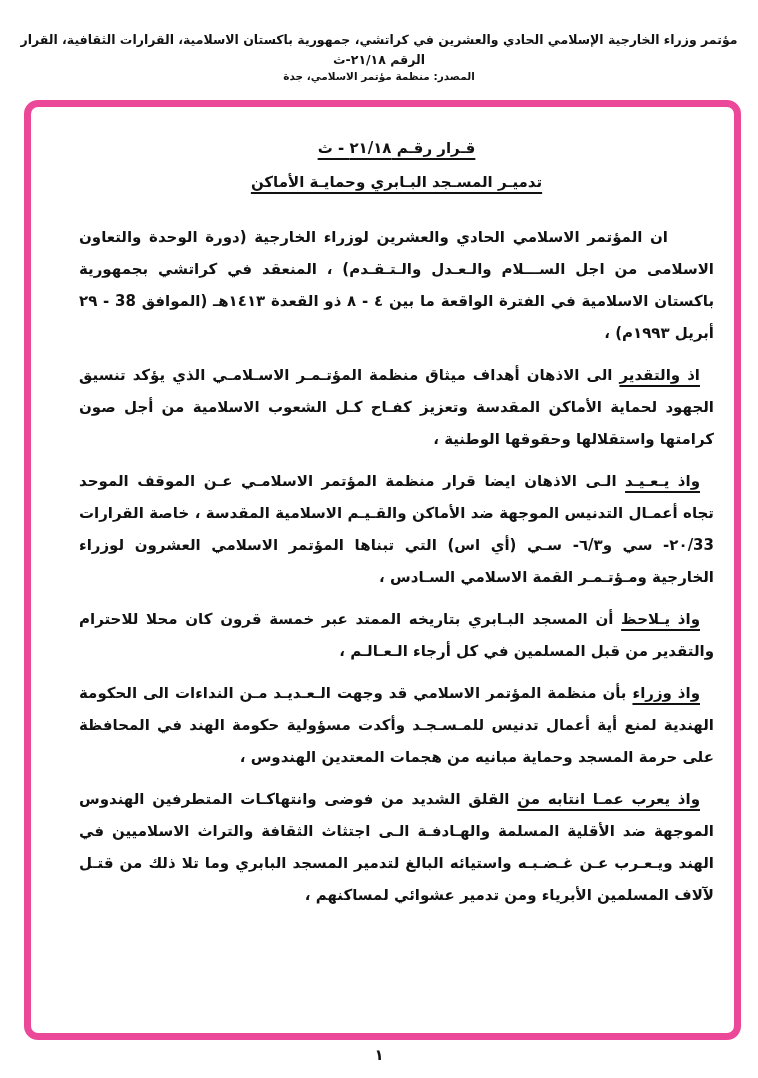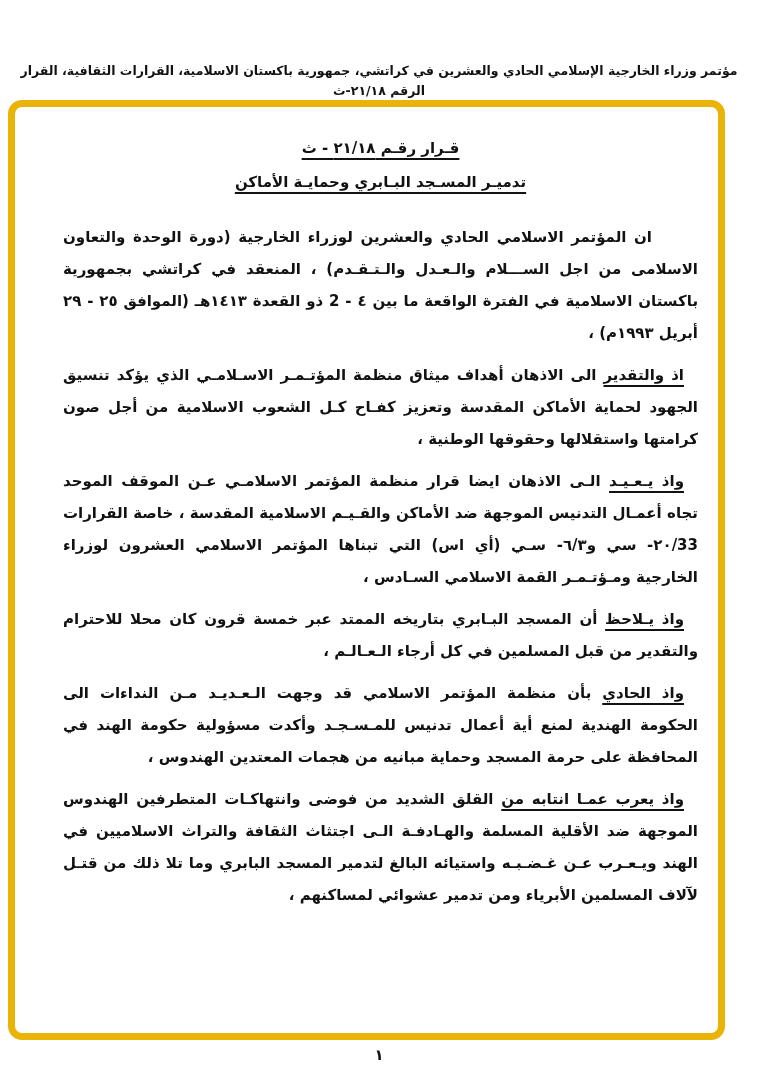--- a/index.html
+++ b/index.html
@@ -20,35 +20,34 @@
   .header {
     direction: rtl;
     text-align: center;
     padding-top: 30px;
   }
   .header-line1 {
     font-size: 12.5px;
     font-weight: bold;
     line-height: 20px;
     padding: 0 10px;
-    margin-top: 31px;
   }
   .header-line2 {
     font-size: 10.5px;
     font-weight: bold;
     margin-top: 0;
   }
   
   .doc-frame {
     position: absolute;
-    left: 8px;
+    left: 24px;
     top: 100px;
     width: 703px;   
     height: 926px;  
-    border: 7px solid #eab308;
+    border: 7px solid #ec4899;
     border-radius: 14px;
     background: #ffffff;
     box-sizing: content-box;
   }
   .doc-content {
     direction: rtl;
     padding: 24px 20px 0 48px;
   }
   
   .title-block {
@@ -102,25 +101,25 @@
     <div class="header-line2">المصدر: منظمة مؤتمر الاسلامي، جدة</div>
   </div>
 
   <div class="doc-frame">
     <div class="doc-content">
       <div class="title-block">
           <div class="title-line"><span class="u">قـرار رقـم ٢١/١٨ - ث</span></div>
           <div class="title-line"><span class="u">تدميـر المسـجد البـابري وحمايـة الأماكن</span></div>
         </div>
       <div class="doc-body">
-          <p class="para"><span>ان المؤتمر الاسلامي الحادي والعشرين لوزراء الخارجية (دورة الوحدة والتعاون الاسلامى من اجل الســـلام والـعـدل والـتـقـدم) ، المنعقد في كراتشي بجمهورية باكستان الاسلامية في الفترة الواقعة ما بين ٤ - 2 ذو القعدة ١٤١٣هـ (الموافق ٢٥ - ٢٩ أبريل ١٩٩٣م) ،</span></p>
+          <p class="para"><span>ان المؤتمر الاسلامي الحادي والعشرين لوزراء الخارجية (دورة الوحدة والتعاون الاسلامى من اجل الســـلام والـعـدل والـتـقـدم) ، المنعقد في كراتشي بجمهورية باكستان الاسلامية في الفترة الواقعة ما بين ٤ - ٨ ذو القعدة ١٤١٣هـ (الموافق 38 - ٢٩ أبريل ١٩٩٣م) ،</span></p>
           <p class="para"><span class="lead u">اذ والتقدير</span><span> الى الاذهان أهداف ميثاق منظمة المؤتـمـر الاسـلامـي الذي يؤكد تنسيق الجهود لحماية الأماكن المقدسة وتعزيز كفـاح كـل الشعوب الاسلامية من أجل صون كرامتها واستقلالها وحقوقها الوطنية ،</span></p>
           <p class="para"><span class="lead u">واذ يـعـيـد</span><span> الـى الاذهان ايضا قرار منظمة المؤتمر الاسلامـي عـن الموقف الموحد تجاه أعمـال التدنيس الموجهة ضد الأماكن والقـيـم الاسلامية المقدسة ، خاصة القرارات ٢٠/33- سي و٦/٣- سـي (أي اس) التي تبناها المؤتمر الاسلامي العشرون لوزراء الخارجية ومـؤتـمـر القمة الاسلامي السـادس ،</span></p>
           <p class="para"><span class="lead u">واذ يـلاحظ</span><span> أن المسجد البـابري بتاريخه الممتد عبر خمسة قرون كان محلا للاحترام والتقدير من قبل المسلمين في كل أرجاء الـعـالـم ،</span></p>
-          <p class="para"><span class="lead u">واذ الحادي</span><span> بأن منظمة المؤتمر الاسلامي قد وجهت الـعـديـد مـن النداءات الى الحكومة الهندية لمنع أية أعمال تدنيس للمـسـجـد وأكدت مسؤولية حكومة الهند في المحافظة على حرمة المسجد وحماية مبانيه من هجمات المعتدين الهندوس ،</span></p>
+          <p class="para"><span class="lead u">واذ وزراء</span><span> بأن منظمة المؤتمر الاسلامي قد وجهت الـعـديـد مـن النداءات الى الحكومة الهندية لمنع أية أعمال تدنيس للمـسـجـد وأكدت مسؤولية حكومة الهند في المحافظة على حرمة المسجد وحماية مبانيه من هجمات المعتدين الهندوس ،</span></p>
           <p class="para"><span class="lead u">واذ يعرب عمـا انتابه من</span><span> القلق الشديد من فوضى وانتهاكـات المتطرفين الهندوس الموجهة ضد الأقلية المسلمة والهـادفـة الـى اجتثاث الثقافة والتراث الاسلاميين في الهند ويـعـرب عـن غـضـبـه واستيائه البالغ لتدمير المسجد البابري وما تلا ذلك من قتـل لآلاف المسلمين الأبرياء ومن تدمير عشوائي لمساكنهم ،</span></p>
         </div>
     </div>
   </div>
 
   <div class="page-number">١</div>
 
 </div>
 
 </body></html>

